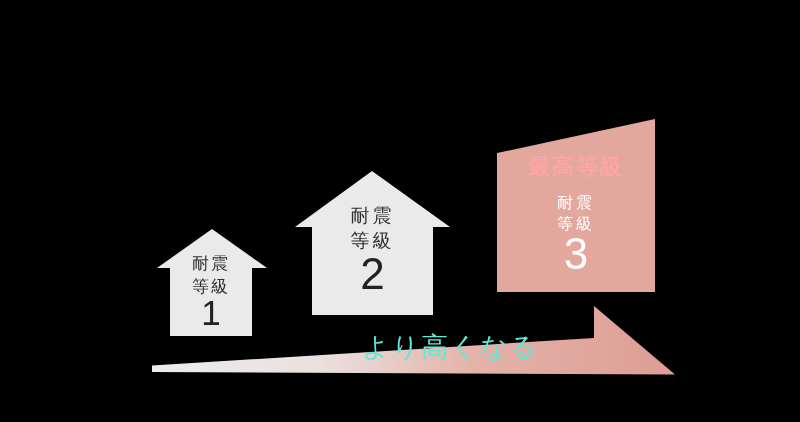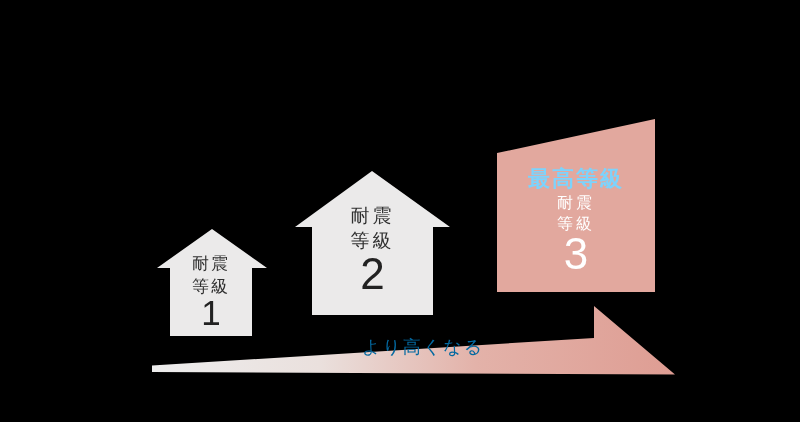--- a/index.html
+++ b/index.html
@@ -12,25 +12,25 @@
   }
   .canvas svg{position:absolute;left:0;top:0;}
   .txt{position:absolute;text-align:center;white-space:pre;}
   
   .h1-label{left:170px;top:252px;width:82px;font-size:17px;line-height:23px;letter-spacing:2px;color:#2f2f2f;}
   .h1-num{left:170px;top:293px;width:82px;font-size:35px;line-height:40px;color:#222222;}
   
   .h2-label{left:312px;top:203px;width:121px;font-size:19px;line-height:25px;letter-spacing:3px;color:#2f2f2f;}
   .h2-num{left:312px;top:249px;width:121px;font-size:44px;line-height:50px;color:#222222;}
   
-  .g3-badge{left:497px;top:166px;width:158px;font-size:22px;line-height:26px;font-weight:bold;letter-spacing:2px;color:#7dd3fc;}
+  .g3-badge{left:497px;top:154px;width:158px;font-size:22px;line-height:26px;font-weight:bold;letter-spacing:2px;color:#fca5a5;}
   .g3-label{left:497px;top:192px;width:158px;font-size:16px;line-height:21px;letter-spacing:3px;color:#ffffff;}
   .g3-num{left:497px;top:228px;width:158px;font-size:44px;line-height:52px;color:#ffffff;}
   
-  .arrow-caption{left:362px;top:331px;font-size:18px;line-height:32px;letter-spacing:2px;color:#0369a1;text-align:center;}
+  .arrow-caption{left:362px;top:331px;font-size:27px;line-height:32px;letter-spacing:2px;color:#5eead4;text-align:center;}
 </style>
 </head>
 <body>
 
 <div class="canvas">
 
   <svg width="800" height="422" viewBox="0 0 800 422">
     <defs>
       <linearGradient id="arrowGrad" gradientUnits="userSpaceOnUse" x1="152" y1="0" x2="675" y2="0">
         <stop offset="0" stop-color="#ededed"></stop>

